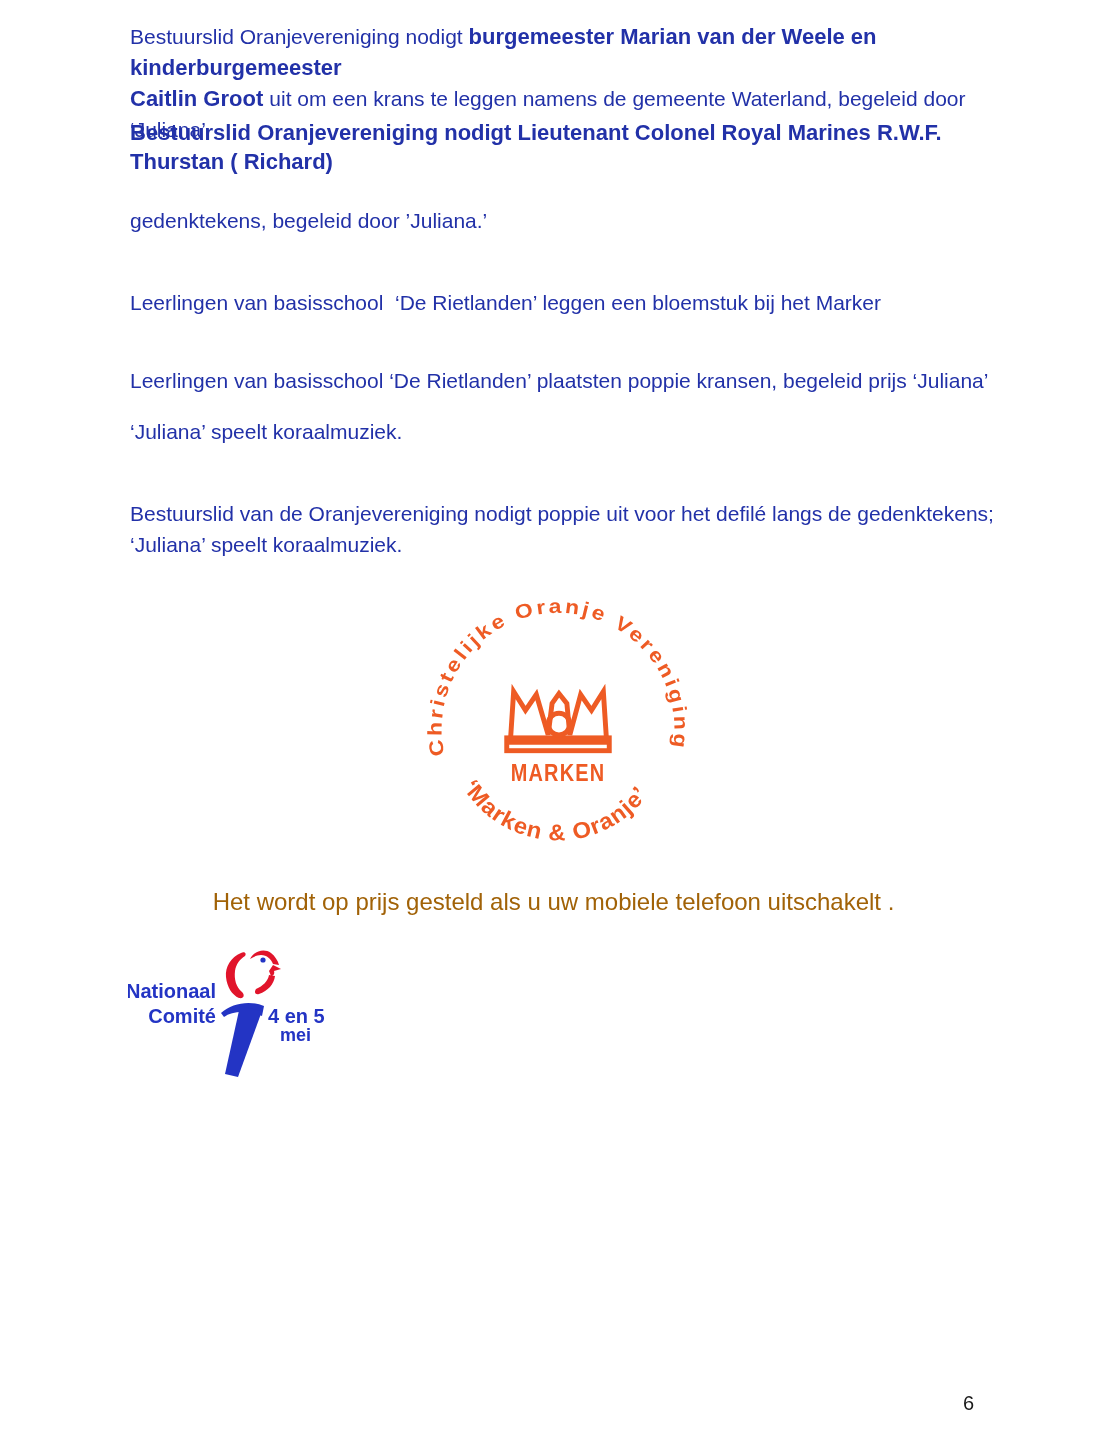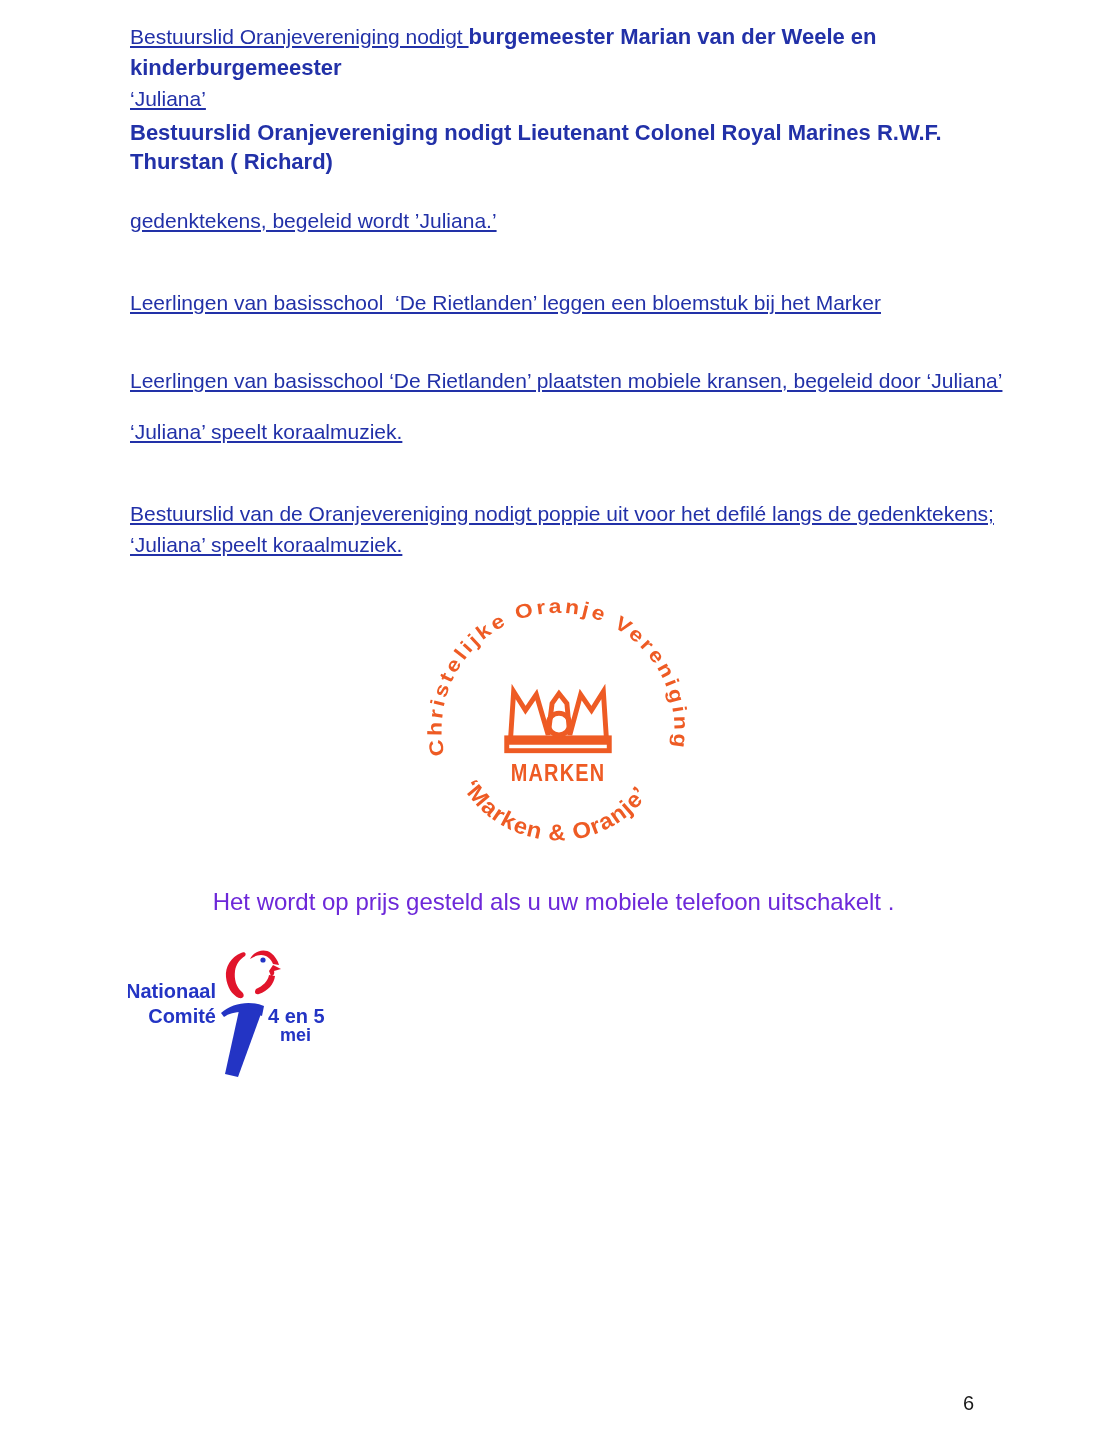--- a/index.html
+++ b/index.html
@@ -4,57 +4,58 @@
 <style>
   html,body{margin:0;padding:0;background:#fff;}
   .page{
     position:relative;width:1113px;height:1450px;background:#ffffff;
     font-family:"Liberation Sans",sans-serif;overflow:hidden;
   }
   .para{position:absolute;left:130px;width:900px;color:#2231a8;}
   .para .ln{white-space:pre;}
   .lh29 .ln{line-height:29px;}
   .lh27 .ln{line-height:27px;}
-  .lg{font-size:21px;text-decoration:underline;}
+  .lg{font-size:21px;}
   .sm{font-size:22px;font-weight:bold;}
   .seg{white-space:pre-wrap;}
   .notice{
     position:absolute;top:888px;left:0;width:1107px;text-align:center;
-    color:#6d28d9;font-size:24px;white-space:pre-wrap;
+    color:#a16207;font-size:24px;white-space:pre-wrap;
   }
   .marken-logo{position:absolute;left:420px;top:591px;}
   .nc-logo{position:absolute;left:128px;top:943px;}
   .page-number{position:absolute;left:963px;top:1392px;font-size:20px;color:#1a1a1a;}
   .arc-text{font-family:"Liberation Sans",sans-serif;font-weight:bold;fill:#ee5b24;}
   .nc-text{font-family:"Liberation Sans",sans-serif;font-weight:bold;fill:#2334c4;}
 </style>
 </head>
 <body>
 
 <div class="page">
 
   <div class="para lh29" style="top:22px">
     <div class="ln"><span class="seg lg">Bestuurslid Oranjevereniging nodigt </span><span class="seg sm">burgemeester Marian van der Weele en kinderburgemeester</span></div>
+    <div class="ln"><span class="seg sm">Caitlin Groot </span><span class="seg lg">uit om een krans te leggen namens de gemeente Waterland, begeleid door</span></div>
     <div class="ln"><span class="seg lg">‘Juliana’</span></div>
   </div>
 
   <div class="para lh27" style="top:119px">
     <div class="ln"><span class="seg sm">Bestuurslid Oranjevereniging nodigt Lieutenant Colonel Royal Marines R.W.F. Thurstan ( Richard)</span></div>
   </div>
 
   <div class="para lh29" style="top:206px">
-    <div class="ln"><span class="seg lg">gedenktekens, begeleid wordt ’Juliana.’</span></div>
+    <div class="ln"><span class="seg lg">gedenktekens, begeleid door ’Juliana.’</span></div>
   </div>
 
   <div class="para lh29" style="top:288px">
     <div class="ln"><span class="seg lg">Leerlingen van basisschool  ‘De Rietlanden’ leggen een bloemstuk bij het Marker</span></div>
   </div>
 
   <div class="para lh29" style="top:366px">
-    <div class="ln"><span class="seg lg">Leerlingen van basisschool ‘De Rietlanden’ plaatsten mobiele kransen, begeleid door ‘Juliana’</span></div>
+    <div class="ln"><span class="seg lg">Leerlingen van basisschool ‘De Rietlanden’ plaatsten poppie kransen, begeleid prijs ‘Juliana’</span></div>
   </div>
 
   <div class="para lh29" style="top:417px">
     <div class="ln"><span class="seg lg">‘Juliana’ speelt koraalmuziek.</span></div>
   </div>
 
   <div class="para lh29" style="top:499px">
     <div class="ln"><span class="seg lg">Bestuurslid van de Oranjevereniging nodigt poppie uit voor het defilé langs de gedenktekens;</span></div>
     <div class="ln"><span class="seg lg">‘Juliana’ speelt koraalmuziek.</span></div>
   </div>

